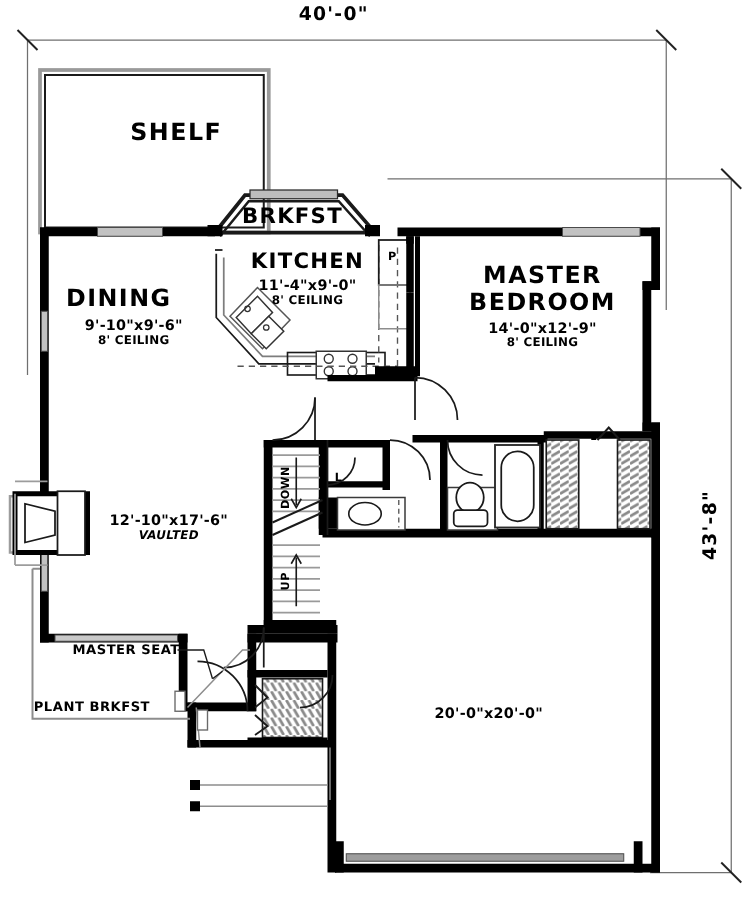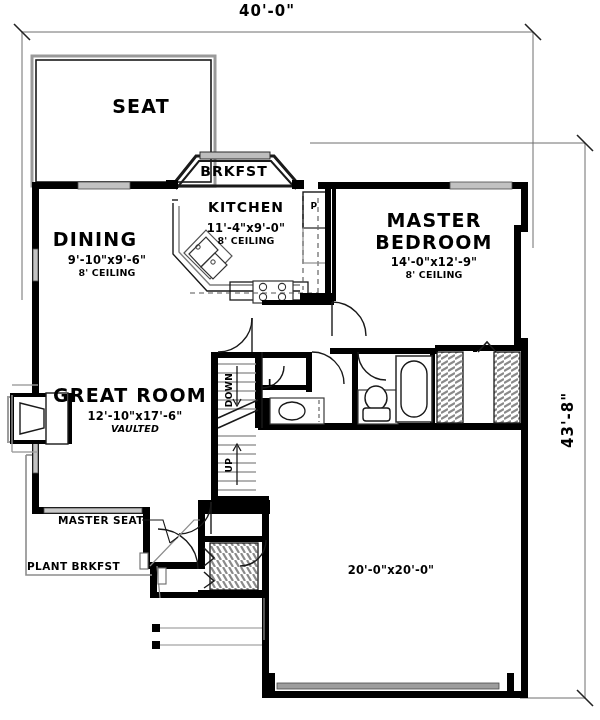--- a/index.html
+++ b/index.html
@@ -31,21 +31,21 @@
     text-align: center;
     transform: translateX(-50%);
     line-height: 1.12;
   }
   .lbl.room-name {
     font-size: 19px;
     font-weight: 700;
     letter-spacing: 1.2px;
   }
   .lbl.room-name.small {
-    font-size: 14px;
+    font-size: 17px;
     letter-spacing: 1px;
   }
   .lbl.room-dim {
     font-size: 11.5px;
     font-weight: 700;
     letter-spacing: 0.2px;
   }
   .lbl.room-ceil {
     font-size: 9.5px;
     font-weight: 700;
@@ -377,38 +377,37 @@
     <g>
       <rect x="140" y="553" width="8" height="16" fill="#ffffff" stroke="#6a6a6a" stroke-width="1.1"></rect>
       <rect x="158" y="568" width="8" height="16" fill="#ffffff" stroke="#6a6a6a" stroke-width="1.1"></rect>
     </g>
   </svg>
 
   <div class="lbl dim-text" style="left:267px; top:3px;">40'-0"</div>
 
   <div class="lbl dim-text vertical" style="left:568px; top:420px;">43'-8"</div>
 
-  <div class="lbl room-name" style="left:141px; top:96px;">SEAT</div>
+  <div class="lbl room-name" style="left:141px; top:96px;">SHELF</div>
 
   <div class="lbl room-name small" style="left:234px; top:164px;">BRKFST</div>
 
   <div class="lbl room-name small" style="left:246px; top:200px;">KITCHEN</div>
   <div class="lbl room-dim" style="left:246px; top:222px;">11'-4"x9'-0"</div>
   <div class="lbl room-ceil" style="left:246px; top:236px;">8' CEILING</div>
 
   <div class="lbl room-name" style="left:95px; top:229px;">DINING</div>
   <div class="lbl room-dim" style="left:107px; top:254px;">9'-10"x9'-6"</div>
   <div class="lbl room-ceil" style="left:107px; top:268px;">8' CEILING</div>
 
   <div class="lbl room-name" style="left:434px; top:232px;">BEDROOM</div>
   <div class="lbl room-name" style="left:434px; top:210px;">MASTER</div>
   <div class="lbl room-dim" style="left:434px; top:256px;">14'-0"x12'-9"</div>
   <div class="lbl room-ceil" style="left:434px; top:270px;">8' CEILING</div>
 
-  <div class="lbl room-name" style="left:130px; top:385px;">GREAT ROOM</div>
   <div class="lbl room-dim" style="left:135px; top:410px;">12'-10"x17'-6"</div>
   <div class="lbl room-ceil" style="left:135px; top:424px;font-style:italic;">VAULTED</div>
 
   <div class="lbl room-dim" style="left:391px; top:564px;">20'-0"x20'-0"</div>
 
   <div class="lbl note left" style="left:58px; top:515px;">MASTER SEAT</div>
   <div class="lbl note left" style="left:27px; top:561px;">PLANT BRKFST</div>
   <div class="lbl tiny" style="left:314px; top:201px;">P</div>
   <div class="lbl tiny" style="left:271px; top:378px;">L</div>
   <div class="lbl stair-word rot" style="left:229px; top:390px;">DOWN</div>

